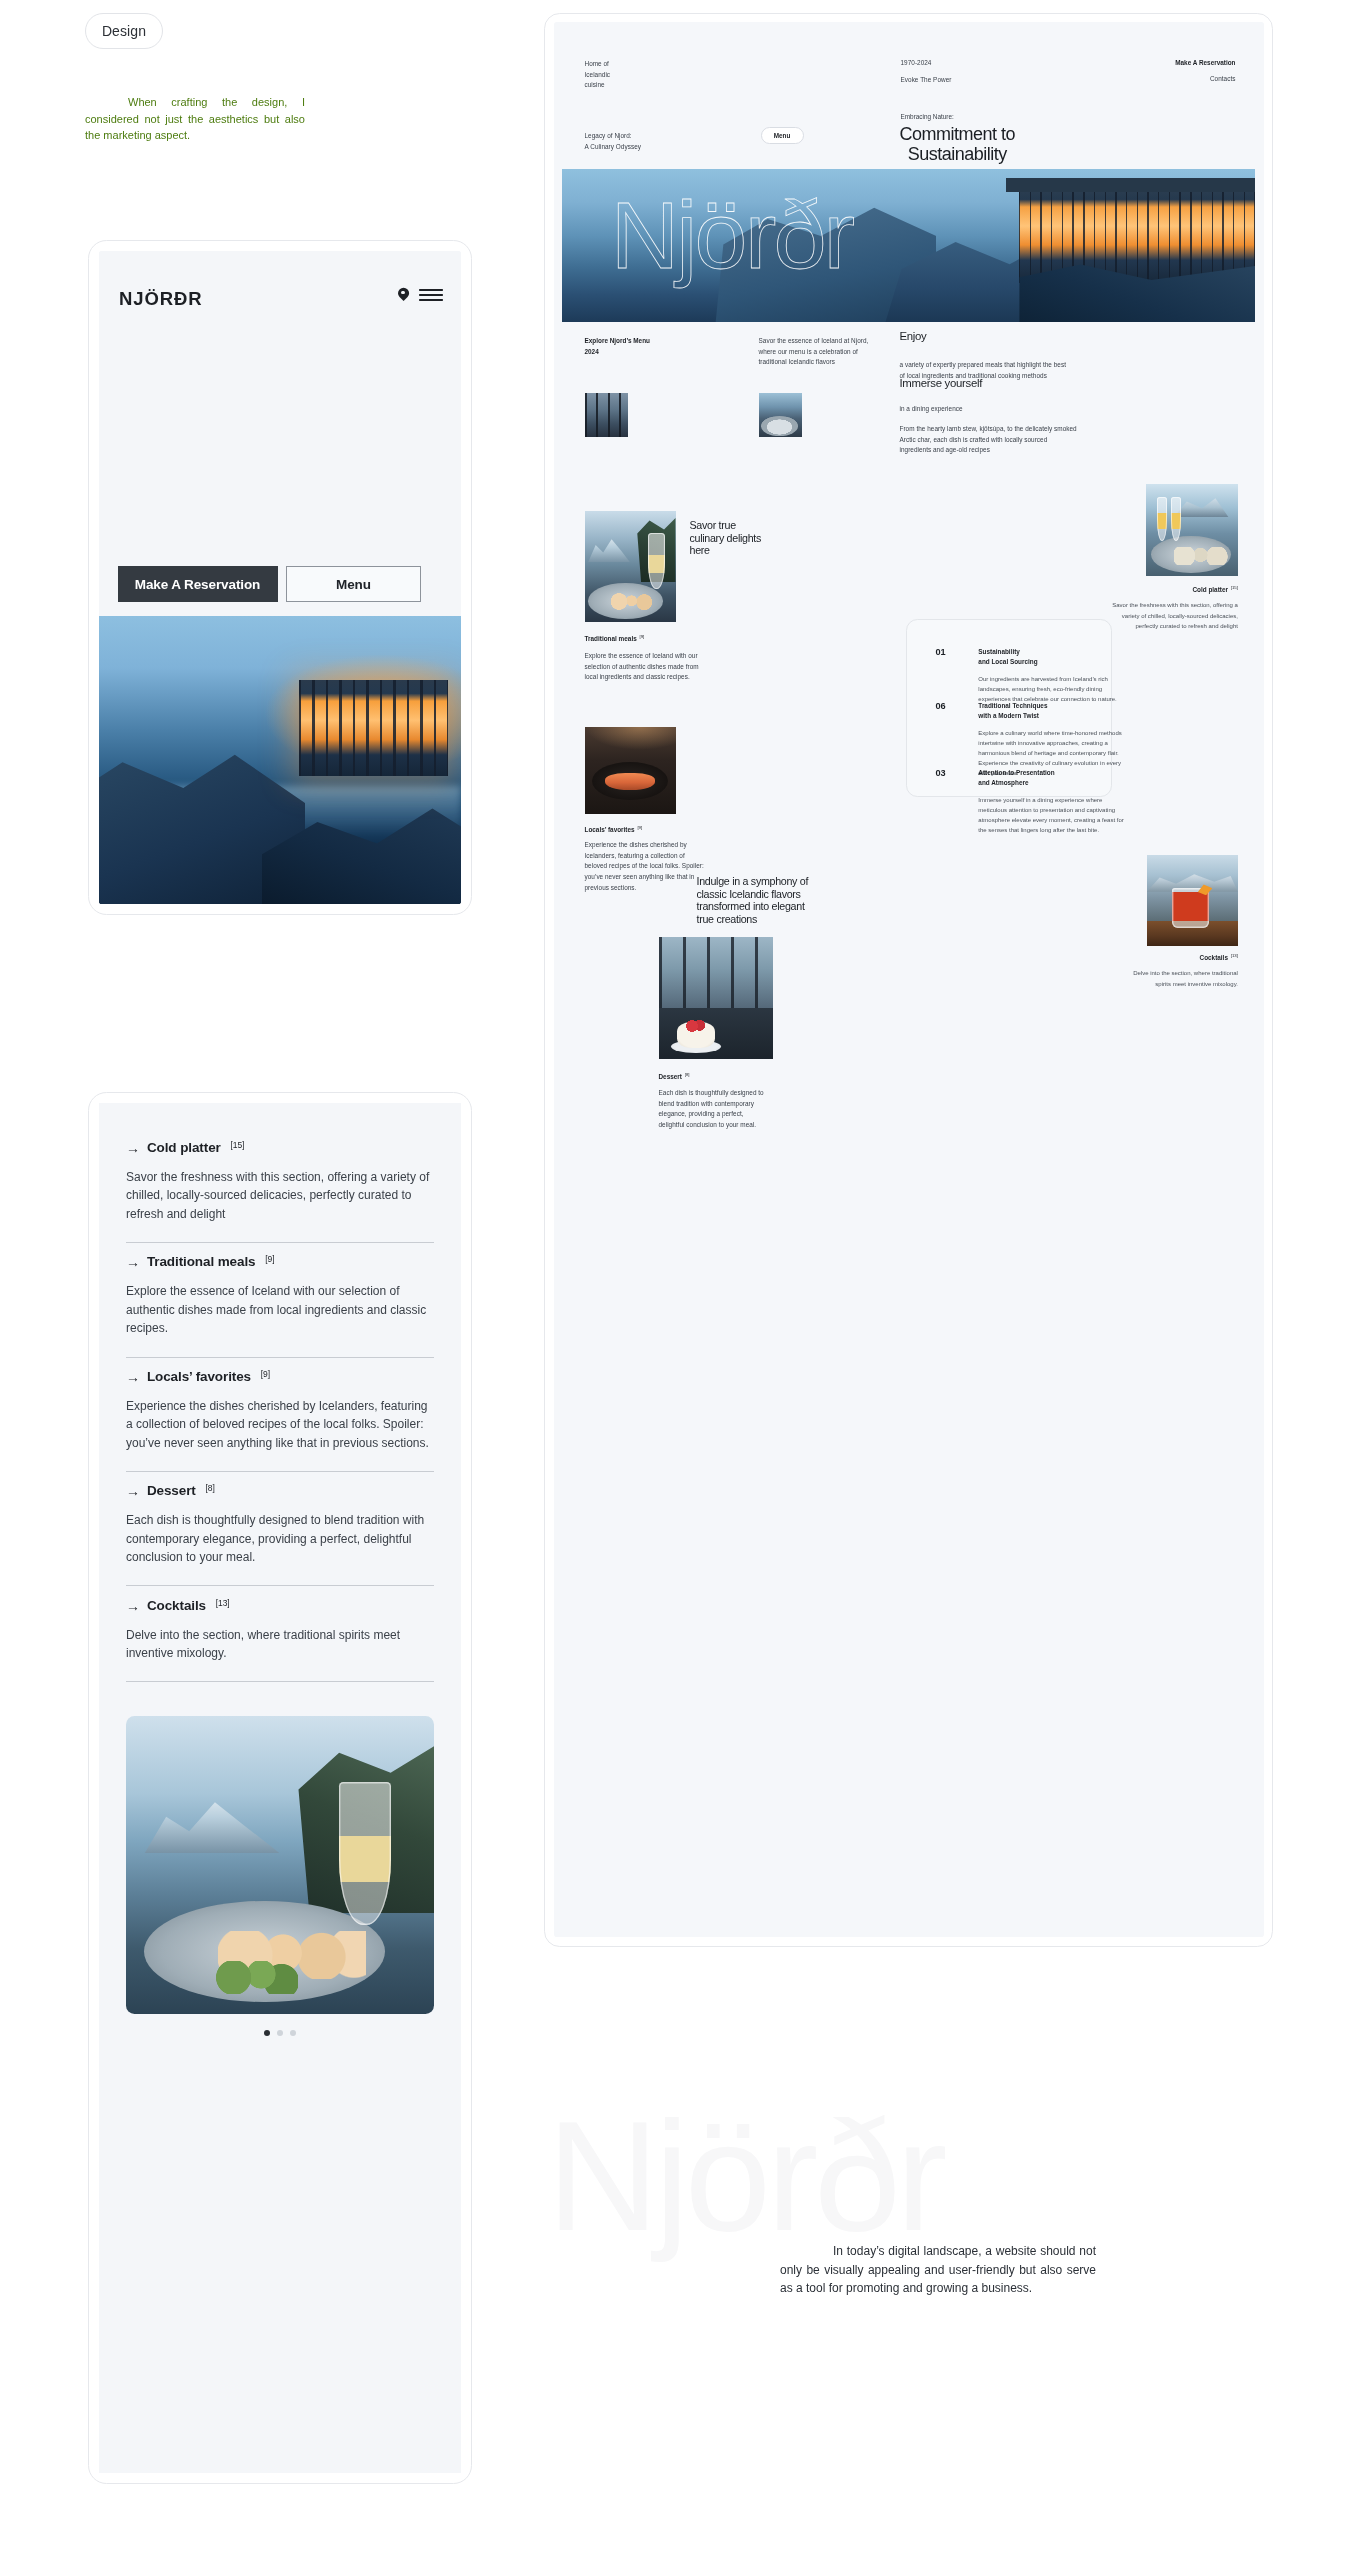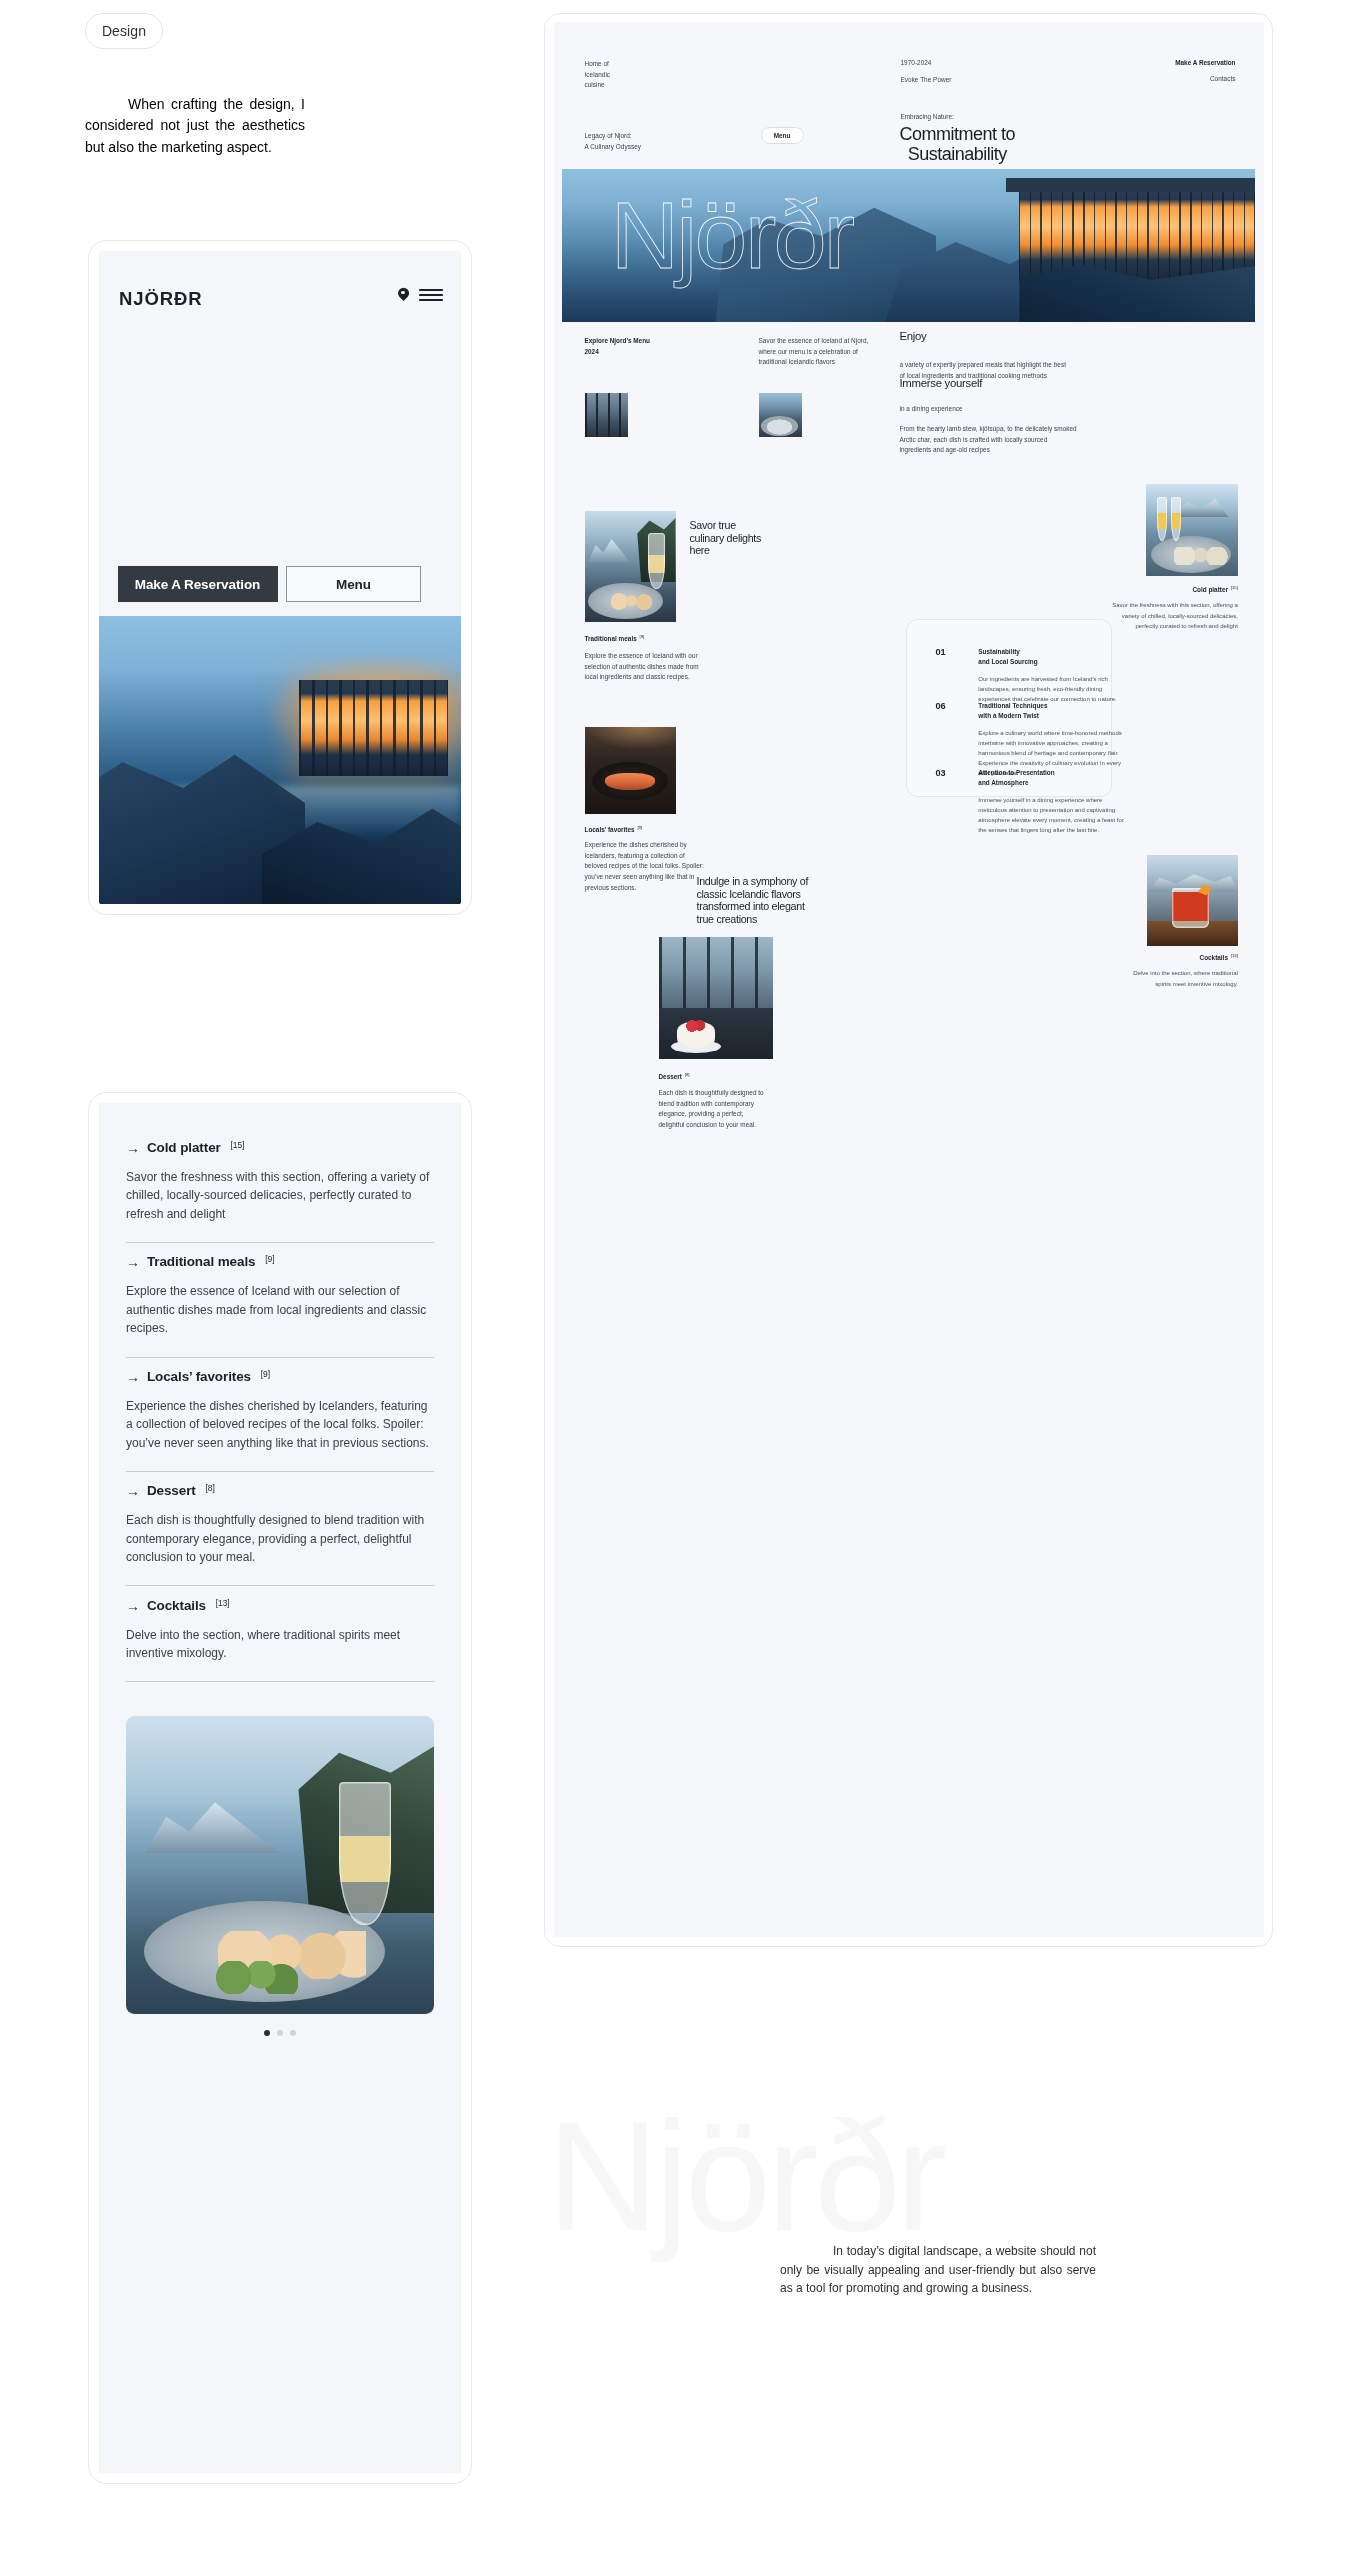--- a/index.html
+++ b/index.html
@@ -19,22 +19,22 @@
     border: 0.7px solid #e2e4e8; border-radius: 18.5px;
     background: #fff;
     display: flex; align-items: center; justify-content: center;
     font-size: 14px; color: #2c3036; letter-spacing: 0.1px;
   }
 
   
   .intro-copy {
     position: absolute; left: 85px; top: 94px;
     width: 220px;
-    font-size: 14px; line-height: 1.52;
-    color: #000000; text-align: justify; text-indent: 43px;
+    font-size: 11px; line-height: 1.52;
+    color: #4d7c0f; text-align: justify; text-indent: 43px;
   }
 
   
   .mock-card {
     position: absolute;
     background: #ffffff;
     border: 0.7px solid #e6e8ec;
     border-radius: 18.5px;
     overflow: hidden;
   }

